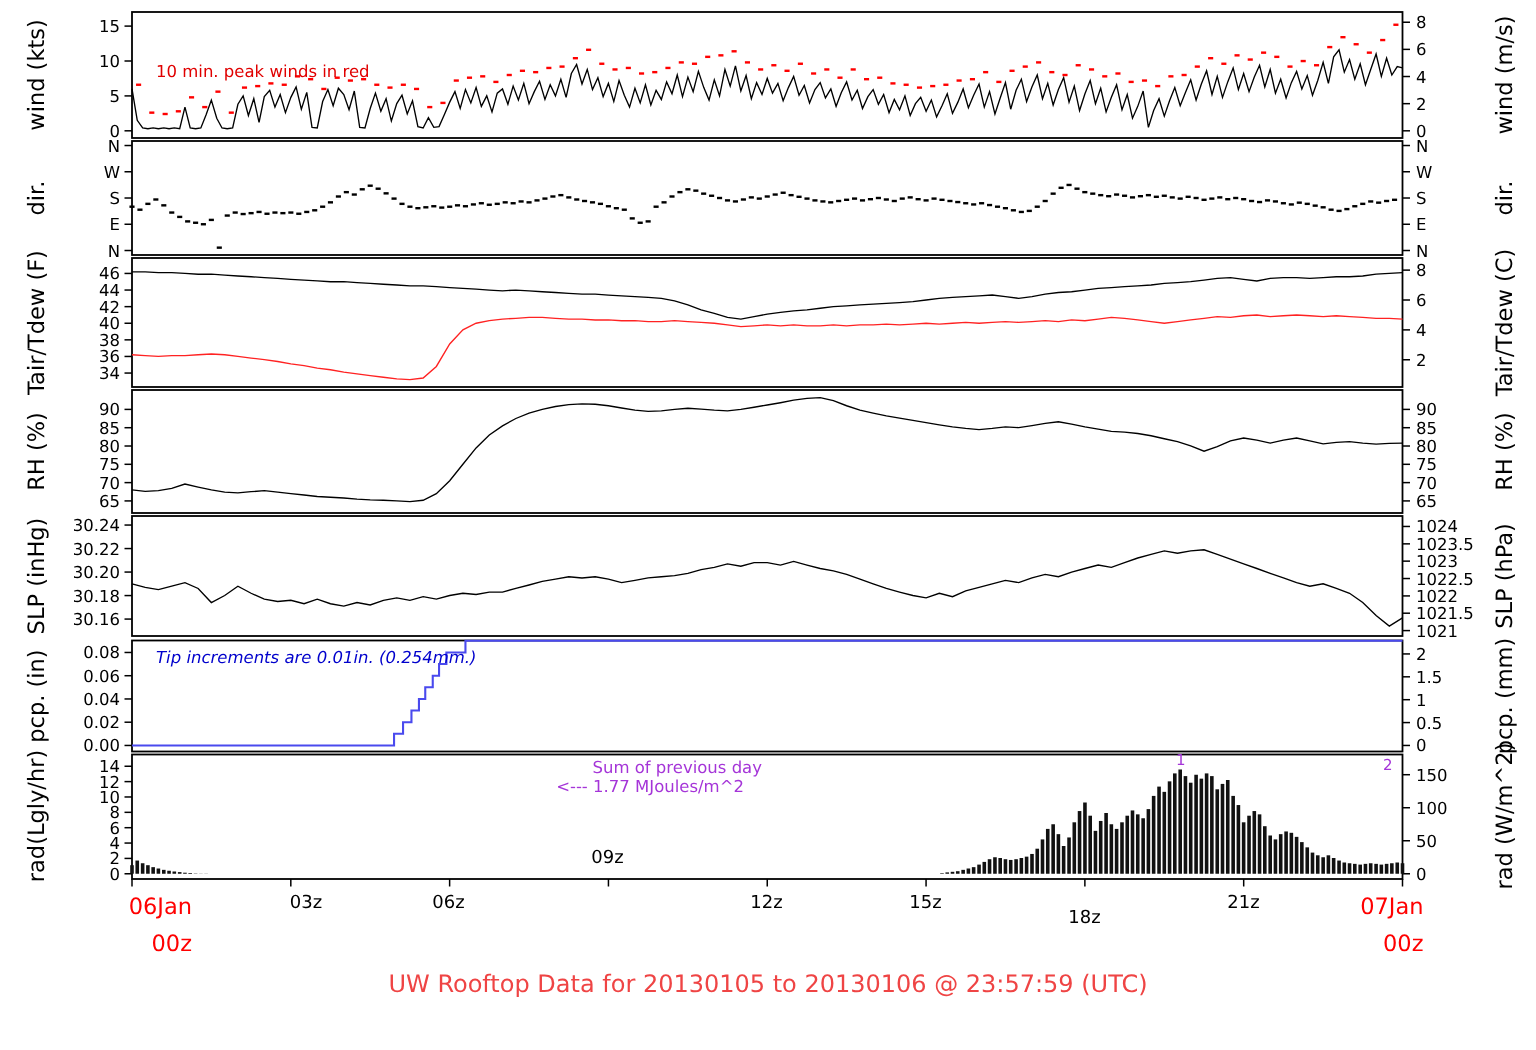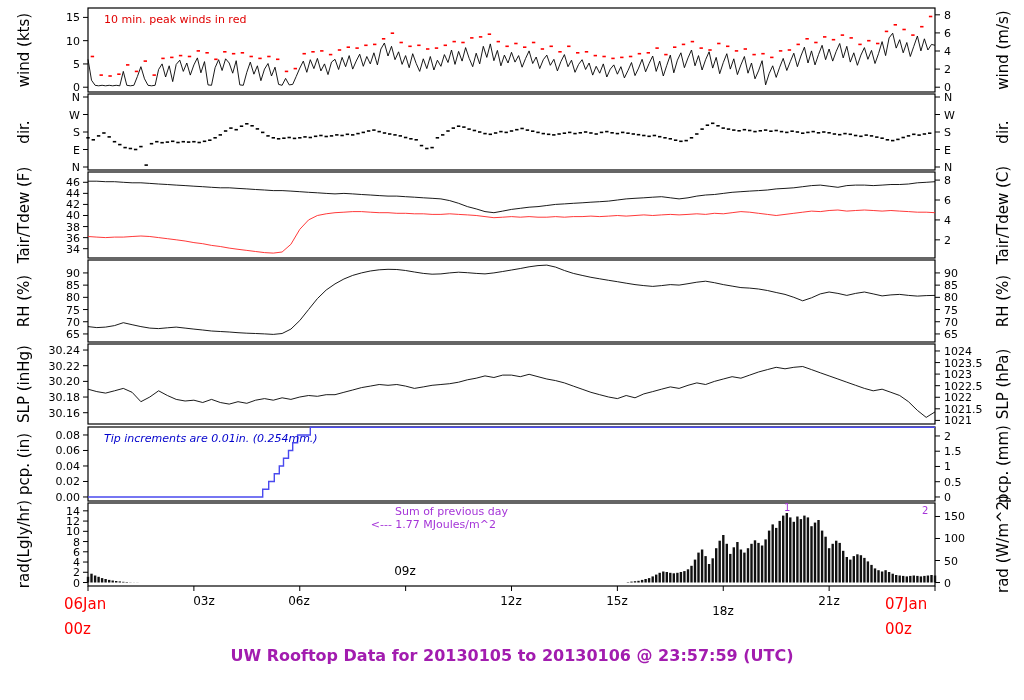--- a/index.html
+++ b/index.html
@@ -3,27 +3,27 @@
 <meta charset="utf-8">
 <style>
   html,body{margin:0;padding:0;background:#ffffff;}
   #frame{position:relative;width:1024px;height:700px;background:#ffffff;
          font-family:"DejaVu Sans", "Liberation Sans", sans-serif;overflow:hidden;}
   #chart-svg{position:absolute;left:0;top:0;}
   .overlay{position:absolute;white-space:nowrap;}
   .ytitle{position:absolute;transform:translate(-50%,-50%) rotate(-90deg);
           font-size:15px;color:#000;white-space:nowrap;}
   .xlab{position:absolute;width:44px;text-align:center;font-size:12px;color:#000;}
-  .datelab{position:absolute;width:64px;text-align:left;font-size:15px;color:#ff0000;line-height:25px;}
-  .note-red{font-size:11px;color:#e00000;}
+  .datelab{position:absolute;width:64px;text-align:right;font-size:15px;color:#ff0000;line-height:25px;}
+  .note-red{font-size:11px;color:#e00000;margin-top:28px;}
   .note-blue{font-size:11px;color:#0000cc;font-style:italic;}
   .note-purple{position:absolute;width:220px;text-align:right;font-size:11px;color:#a535d8;}
   .marker-purple{position:absolute;font-size:10px;color:#a535d8;}
   #page-title{position:absolute;left:0;top:646px;width:1024px;text-align:center;
-              font-size:16px;color:#a21caf;font-weight:bold;}
+              font-size:16px;color:#ef4444;}
 </style>
 </head>
 <body>
 
 <div id="frame">
   <svg id="chart-svg" width="1024" height="700">
       <g>
         <rect x="88" y="8" width="847" height="84" fill="none" stroke="#000000" stroke-width="1.2"></rect>
         <line x1="83" y1="87.20664819944598" x2="88" y2="87.20664819944598" stroke="#000" stroke-width="1"></line>
         <text x="80" y="91.20664819944598" text-anchor="end" font-size="11px" font-family="DejaVu Sans, Liberation Sans, sans-serif" fill="#000">0</text>

